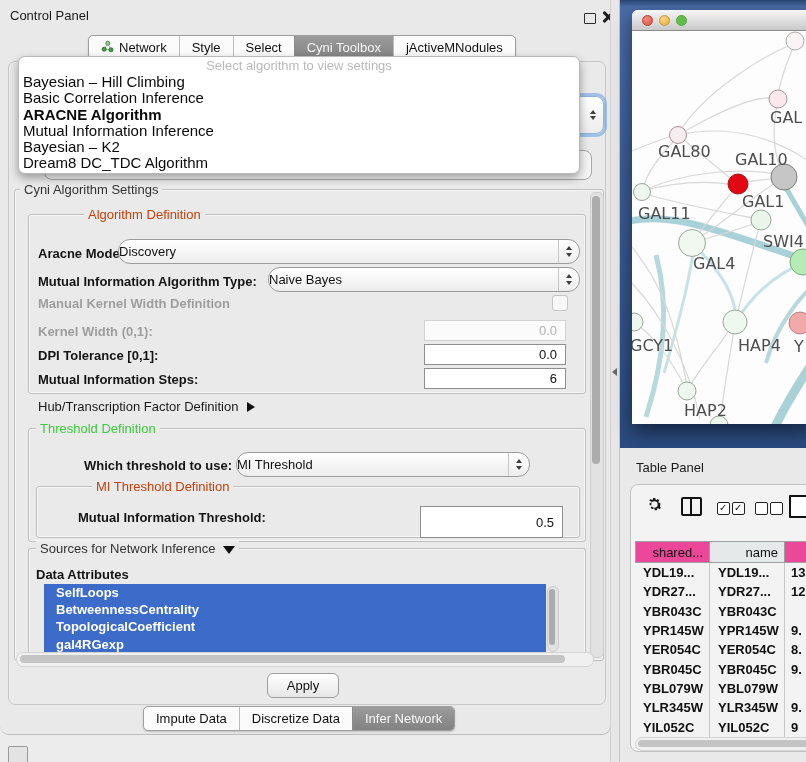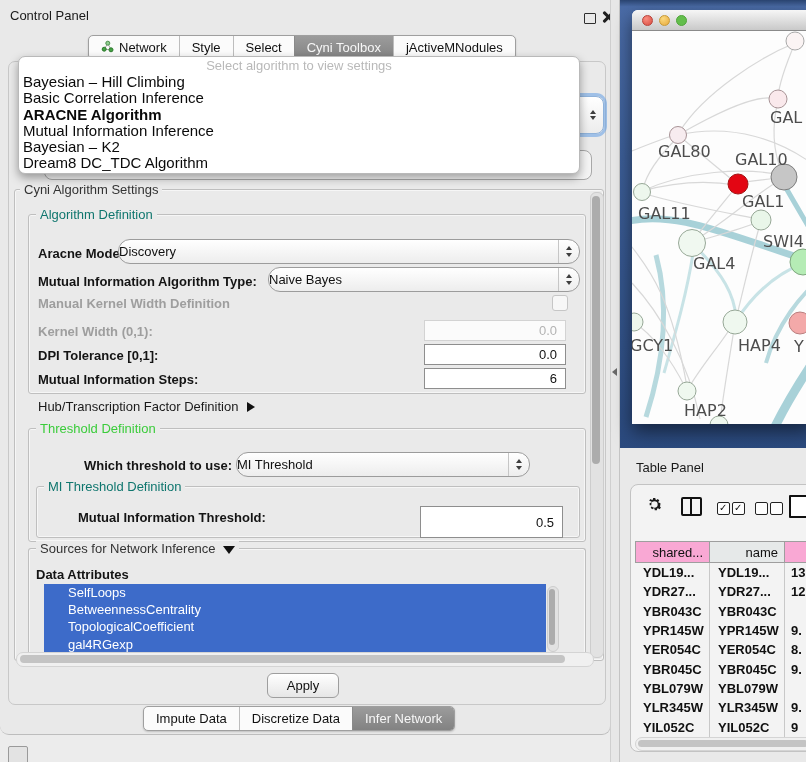--- a/index.html
+++ b/index.html
@@ -30,40 +30,40 @@
     background:#F4F4F4;z-index:4;font-size:13px;color:#555;padding:8px 0 0 14px;box-sizing:border-box;overflow:hidden;}
   
   #dropdown{left:18px;top:56px;width:560px;height:116px;background:#FFFFFF;border:1px solid #B9B9B9;
     border-radius:7px;box-shadow:0 4px 10px rgba(0,0,0,.35);z-index:30;overflow:hidden;}
   #dd-placeholder{height:17px;line-height:17px;text-align:center;color:#B9B9B9;font-size:13px;}
   .dd-item{height:16.3px;line-height:16.3px;padding-left:4px;font-size:15px;color:#0A0A0A;white-space:nowrap;}
   .dd-item.b{font-weight:bold;}
   
   .grp{border:1px solid #BFBFBF;border-radius:3px;box-shadow:inset 0 0 0 1px rgba(255,255,255,.55);}
   .gtitle{font-size:13px;background:#EAEAEA;padding:0 4px;white-space:nowrap;z-index:2;}
-  .t-gray{color:#333;} .t-blue{color:#0f766e;} .t-green{color:#3BCC3B;}
+  .t-gray{color:#333;} .t-blue{color:#c2410c;margin-left:48px;} .t-green{color:#3BCC3B;}
   .lbl{font-size:13px;font-weight:bold;color:#141414;white-space:nowrap;}
   .lbl.dis{color:#9E9E9E;}
   .plain{font-size:13px;color:#1A1A1A;white-space:nowrap;}
   .combo{background:linear-gradient(#FFFFFF,#EDEDED);border:1px solid #9C9C9C;border-radius:12px;
     font-size:13px;color:#111;display:flex;align-items:center;box-sizing:border-box;}
   .stepper{position:absolute;right:0;top:0;bottom:0;width:20px;border-left:1px solid #C6C6C6;
     display:flex;flex-direction:column;align-items:center;justify-content:center;gap:2.5px;}
   .tri-up{width:0;height:0;border-left:3.5px solid transparent;border-right:3.5px solid transparent;border-bottom:4.5px solid #3E3E3E;}
   .tri-dn{width:0;height:0;border-left:3.5px solid transparent;border-right:3.5px solid transparent;border-top:4.5px solid #3E3E3E;}
   .field{background:#FFF;border:1px solid #8E8E8E;font-size:13px;color:#111;display:flex;align-items:center;
     justify-content:flex-end;padding-right:8px;box-sizing:border-box;}
   .field.disabled{background:#FBFBFB;border-color:#D3D3D3;color:#B3B3B3;}
   #mkw-check{left:552px;top:295px;width:14px;height:14px;border:1px solid #C6C6C6;border-radius:3px;background:#F7F7F7;}
   .tri-right{display:inline-block;width:0;height:0;border-top:5.5px solid transparent;border-bottom:5.5px solid transparent;
     border-left:8px solid #111;margin-left:9px;transform:translateY(1px);}
   .tri-down{display:inline-block;width:0;height:0;border-left:6px solid transparent;border-right:6px solid transparent;
     border-top:8px solid #111;margin-left:7px;transform:translateY(1px);}
   #attr-list{background:#3D6BC9;overflow:hidden;}
-  .attr-item{height:17.2px;line-height:17.2px;color:#FFF;font-size:13px;padding-left:24px;white-space:nowrap;}
+  .attr-item{height:17.2px;line-height:17.2px;color:#FFF;font-size:13px;padding-left:12px;white-space:nowrap;font-weight:bold;}
   .vscroll{background:#E2E2E2;border:1px solid #CDCDCD;border-radius:6px;}
   .vthumb{position:absolute;background:#ACACAC;border-radius:5px;}
   .hscroll{background:#F0F0F0;border:1px solid #D4D4D4;border-radius:7px;}
   .hthumb{position:absolute;background:#C4C4C4;border-radius:5px;}
   #apply-btn{left:267px;top:673px;width:70px;height:23px;background:linear-gradient(#FFFFFF,#E6E6E6);
     border:1px solid #9E9E9E;border-radius:6px;font-size:13px;color:#111;display:flex;align-items:center;justify-content:center;}
   #bottom-tabs{left:143px;top:706px;}
   #mini-icon{left:8px;top:746px;width:18px;height:16px;background:#E3E3E3;border:1px solid #9A9A9A;border-radius:2px;}
   
   #splitter{left:610px;top:0;width:10px;height:762px;background:#E7E7E7;border-left:1px solid #CFCFCF;border-right:1px solid #C4C4C4;box-sizing:border-box;}
@@ -86,21 +86,21 @@
   #tp-inner{left:10px;top:36px;width:180px;height:266px;background:#F3F3F3;border:1px solid #C3C3C3;border-radius:8px 0 0 8px;}
   .cbx{position:absolute;width:11px;height:11px;border:1.6px solid #222;border-radius:2px;background:#FDFDFD;}
   .cbx .ck{position:absolute;left:1px;top:0px;font-size:10px;font-weight:bold;color:#111;line-height:10px;font-family:"DejaVu Sans",sans-serif;}
   #col-icon{left:50px;top:12px;width:17px;height:15px;border:2px solid #111;border-radius:2px;}
   #col-icon i{position:absolute;left:7px;top:0;width:2px;height:15px;background:#111;}
   #doc-icon{left:158px;top:10px;width:15px;height:19px;border:2px solid #111;border-radius:1px;background:#FFF;}
   #tbl-head{left:4px;top:56px;display:flex;height:22px;}
   .th{display:flex;align-items:center;justify-content:flex-end;padding-right:6px;font-size:13px;color:#111;
      border:1px solid #9E9E9E;border-left:none;box-sizing:border-box;background:#E6E9E9;}
   .th:first-child{border-left:1px solid #9E9E9E;}
-  .th.hl{background:#f9a8d4;}
+  .th.hl{background:#ec4899;}
   .c0{width:75px;} .c1{width:75px;} .c2{width:60px;}
   #tbl-body{left:4px;top:78px;width:210px;height:174px;overflow:hidden;}
   .trow{display:flex;height:19.3px;}
   .td{display:flex;align-items:center;padding-left:8px;font-size:13px;font-weight:600;color:#101010;
      box-sizing:border-box;border-right:1px solid #C8C8C8;white-space:nowrap;overflow:hidden;}
   .td.c2{border-right:none;padding-left:6px;}
   #tp-hscroll{left:4px;top:252px;width:200px;height:12px;}
 </style>
 </head>
 <body>

